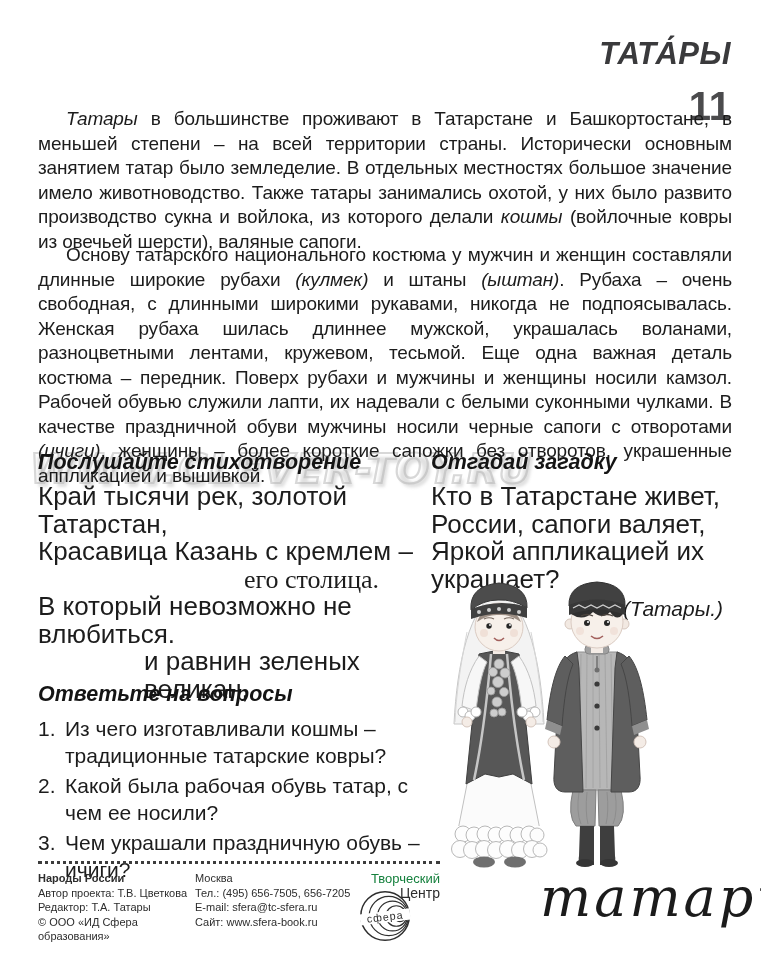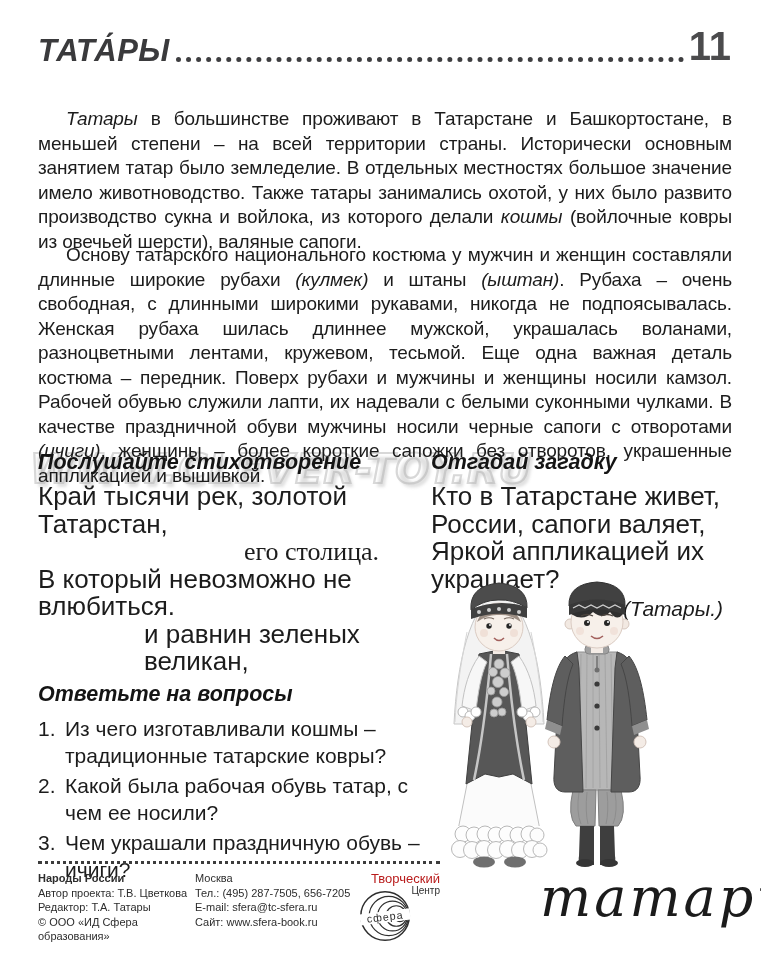--- a/index.html
+++ b/index.html
@@ -10,21 +10,21 @@
   
   .watermark{
     position:absolute;left:30px;top:446px;width:722px;white-space:nowrap;
     font-family:"DejaVu Sans",sans-serif;font-weight:bold;font-size:40px;letter-spacing:1px;
     color:rgba(255,255,255,0.02);
     -webkit-text-stroke:2.2px rgba(178,178,178,0.5);
     text-shadow:3px 4px 3px rgba(120,120,120,0.22);
     font-style:italic;
   }
   
-  .header{position:absolute;left:38px;top:24px;width:693px;display:flex;align-items:flex-end;}
+  .header{position:absolute;left:38px;top:36px;width:693px;display:flex;align-items:flex-end;flex-direction:column;}
   .title{font-size:31px;font-weight:bold;font-style:italic;color:#3a3a3c;letter-spacing:0.5px;white-space:nowrap;}
   .leader{flex:1;border-bottom:5px dotted #3e3e40;margin:0 5px 7px 6px;height:0;}
   .pagenum{font-size:40px;font-weight:bold;color:#4b4b4d;}
   
   .para{position:absolute;left:38px;width:694px;font-size:19px;line-height:24.5px;
         text-align:justify;text-indent:28px;letter-spacing:-0.15px;color:#1c1c1c;}
   .p1{top:88px;} .p2{top:224px;}
   .it{font-style:italic;}
   
   .colhead{font-size:21.5px;font-weight:bold;font-style:italic;color:#141414;margin:0 0 8px 0;}
@@ -40,22 +40,22 @@
   .q-text{flex:1;}
   
   .illu{position:absolute;left:427px;top:572px;width:315px;height:300px;}
   
   .footer{position:absolute;left:38px;top:861px;width:402px;border-top:3px dotted #3c3c3c;
           padding-top:7px;display:flex;}
   .f-col1{width:157px;} .f-col2{width:163px;}
   .f-line{font-size:11px;line-height:14.5px;color:#2d2d2d;}
   .f-bold{font-weight:bold;}
   .f-logo{position:relative;width:82px;height:72px;}
-  .f-logo-l1{position:absolute;right:0;top:0;font-size:13px;color:#b91c1c;white-space:nowrap;}
-  .f-logo-l2{position:absolute;right:0;top:14px;font-size:10px;color:#2d2d2d;}
+  .f-logo-l1{position:absolute;right:0;top:0;font-size:13px;color:#15803d;white-space:nowrap;}
+  .f-logo-l2{position:absolute;right:0;top:14px;font-size:14px;color:#2d2d2d;}
   .f-globe{position:absolute;left:0;top:17px;}
   
   .cursive{position:absolute;left:540px;top:866px;font-family:"DejaVu Serif",serif;
            font-style:italic;font-size:54px;color:#1b1b1b;letter-spacing:3px;}
 </style>
 </head>
 <body>
 
 <div class="page">
 
@@ -67,20 +67,21 @@
     <span class="pagenum">11</span>
   </div>
 
   <p class="para p1"><span class="it">Татары</span><span> в большинстве проживают в Татарстане и Башкортостане, в меньшей степени – на всей территории страны. Исторически основным занятием татар было земледелие. В отдельных местностях большое значение имело животноводство. Также татары занимались охотой, у них было развито производство сукна и войлока, из которого делали </span><span class="it">кошмы</span><span> (войлочные ковры из овечьей шерсти), валяные сапоги.</span></p>
 
   <p class="para p2"><span>Основу татарского национального костюма у мужчин и женщин составляли длинные широкие рубахи </span><span class="it">(кулмек)</span><span> и штаны </span><span class="it">(ыштан)</span><span>. Рубаха – очень свободная, с длинными широкими рукавами, никогда не подпоясывалась. Женская рубаха шилась длиннее мужской, украшалась воланами, разноцветными лентами, кружевом, тесьмой. Еще одна важная деталь костюма – передник. Поверх рубахи и мужчины и женщины носили камзол. Рабочей обувью служили лапти, их надевали с белыми суконными чулками. В качестве праздничной обуви мужчины носили черные сапоги с отворотами </span><span class="it">(ичиги)</span><span>, женщины – более короткие сапожки без отворотов, украшенные аппликацией и вышивкой.</span></p>
 
   <div class="poem">
     <h3 class="colhead">Послушайте стихотворение</h3>
     <div class="vline">Край тысячи рек, золотой Татарстан,</div>
+    <div class="vline">Красавица Казань с кремлем –</div>
     <div class="vline ind2">его столица.</div>
     <div class="vline">В который невозможно не влюбиться.</div>
     <div class="vline ind1">и равнин зеленых великан,</div>
   </div>
 
   <div class="riddle">
     <h3 class="colhead">Отгадай загадку</h3>
     <div class="vline">Кто в Татарстане живет,</div>
     <div class="vline">России, сапоги валяет,</div>
     <div class="vline">Яркой аппликацией их украшает?</div>
@@ -248,21 +249,21 @@
 
   <div class="footer">
     <div class="f-col1">
       <div class="f-line f-bold">Народы России</div>
       <div class="f-line">Автор проекта: Т.В. Цветкова</div>
       <div class="f-line">Редактор: Т.А. Татары</div>
       <div class="f-line">© ООО «ИД Сфера образования»</div>
     </div>
     <div class="f-col2">
       <div class="f-line">Москва</div>
-      <div class="f-line">Тел.: (495) 287-7505, 656-7205</div>
+      <div class="f-line">Тел.: (495) 656-7505, 656-7205</div>
       <div class="f-line">E-mail: sfera@tc-sfera.ru</div>
       <div class="f-line">Сайт: www.sfera-book.ru</div>
     </div>
     <div class="f-logo">
       <span class="f-logo-l1">Творческий</span>
       <span class="f-logo-l2">Центр</span>
       <svg class="f-globe" viewBox="0 0 60 60" width="56" height="56" xmlns="http://www.w3.org/2000/svg">
         <circle cx="29" cy="30" r="26" fill="none" stroke="#2f2f2f" stroke-width="1.6"></circle>
         <circle cx="33" cy="30" r="21" fill="none" stroke="#2f2f2f" stroke-width="1.3"></circle>
         <circle cx="37" cy="30" r="16" fill="none" stroke="#2f2f2f" stroke-width="1.3"></circle>

